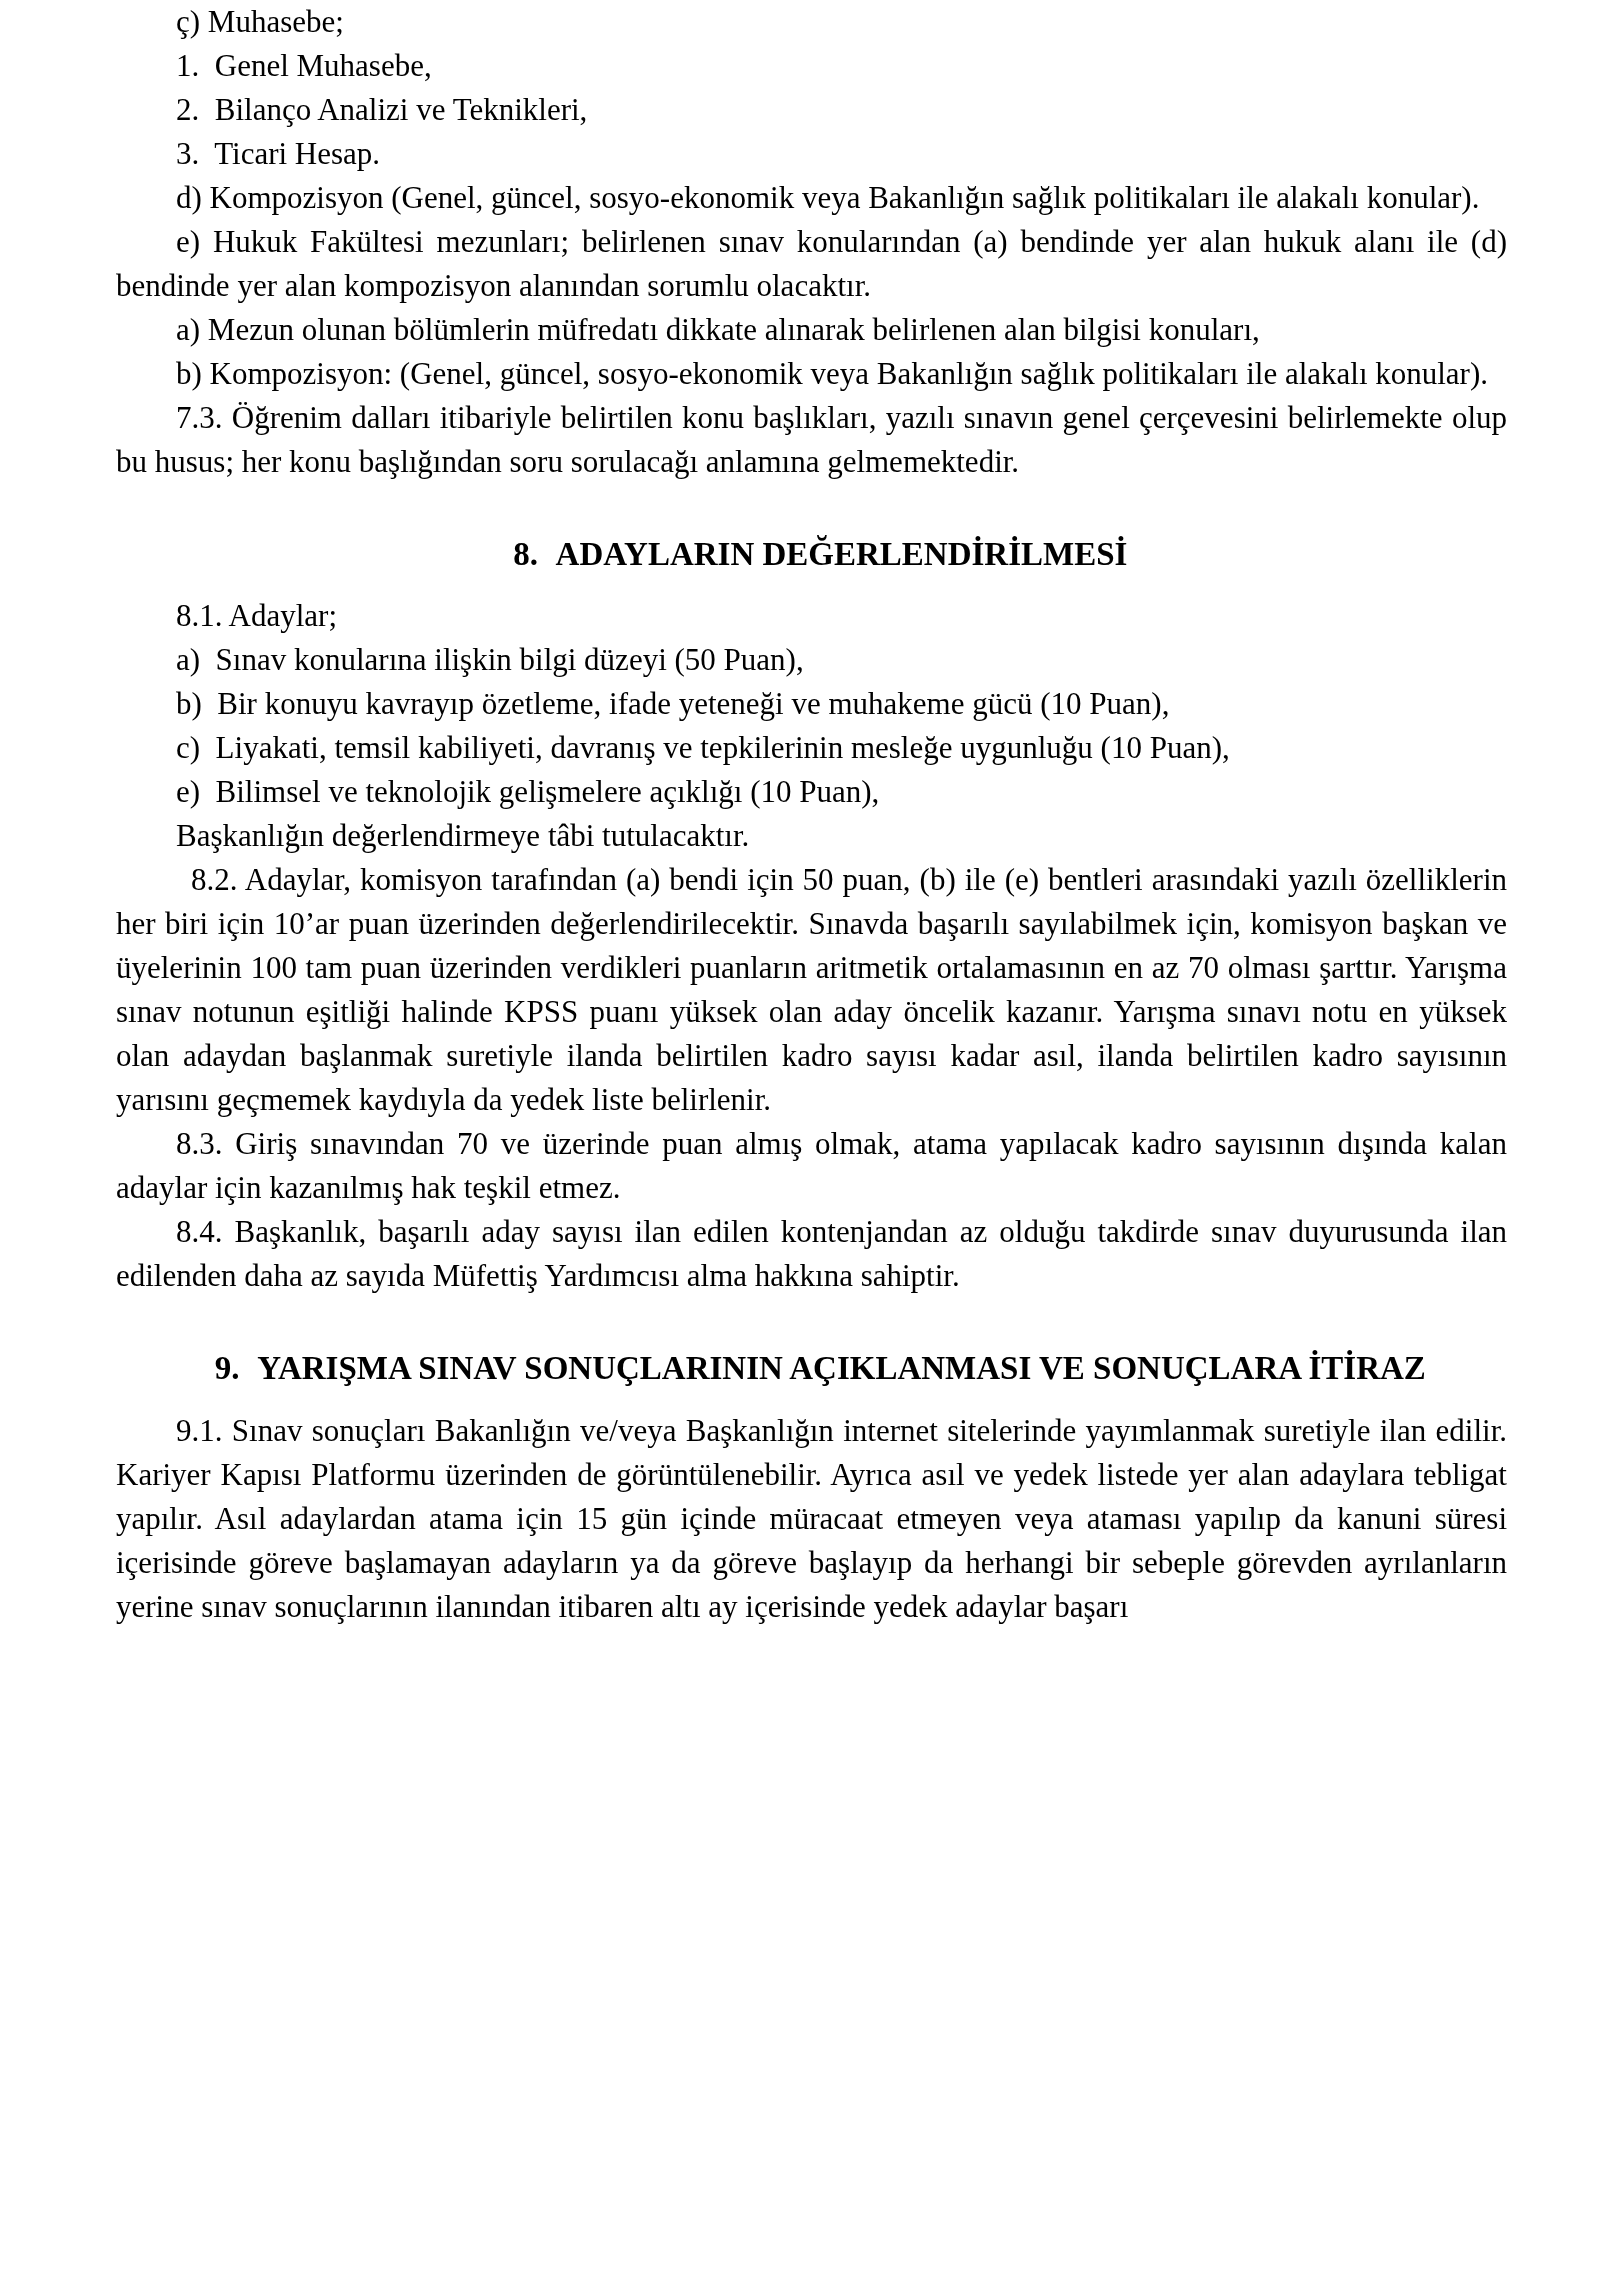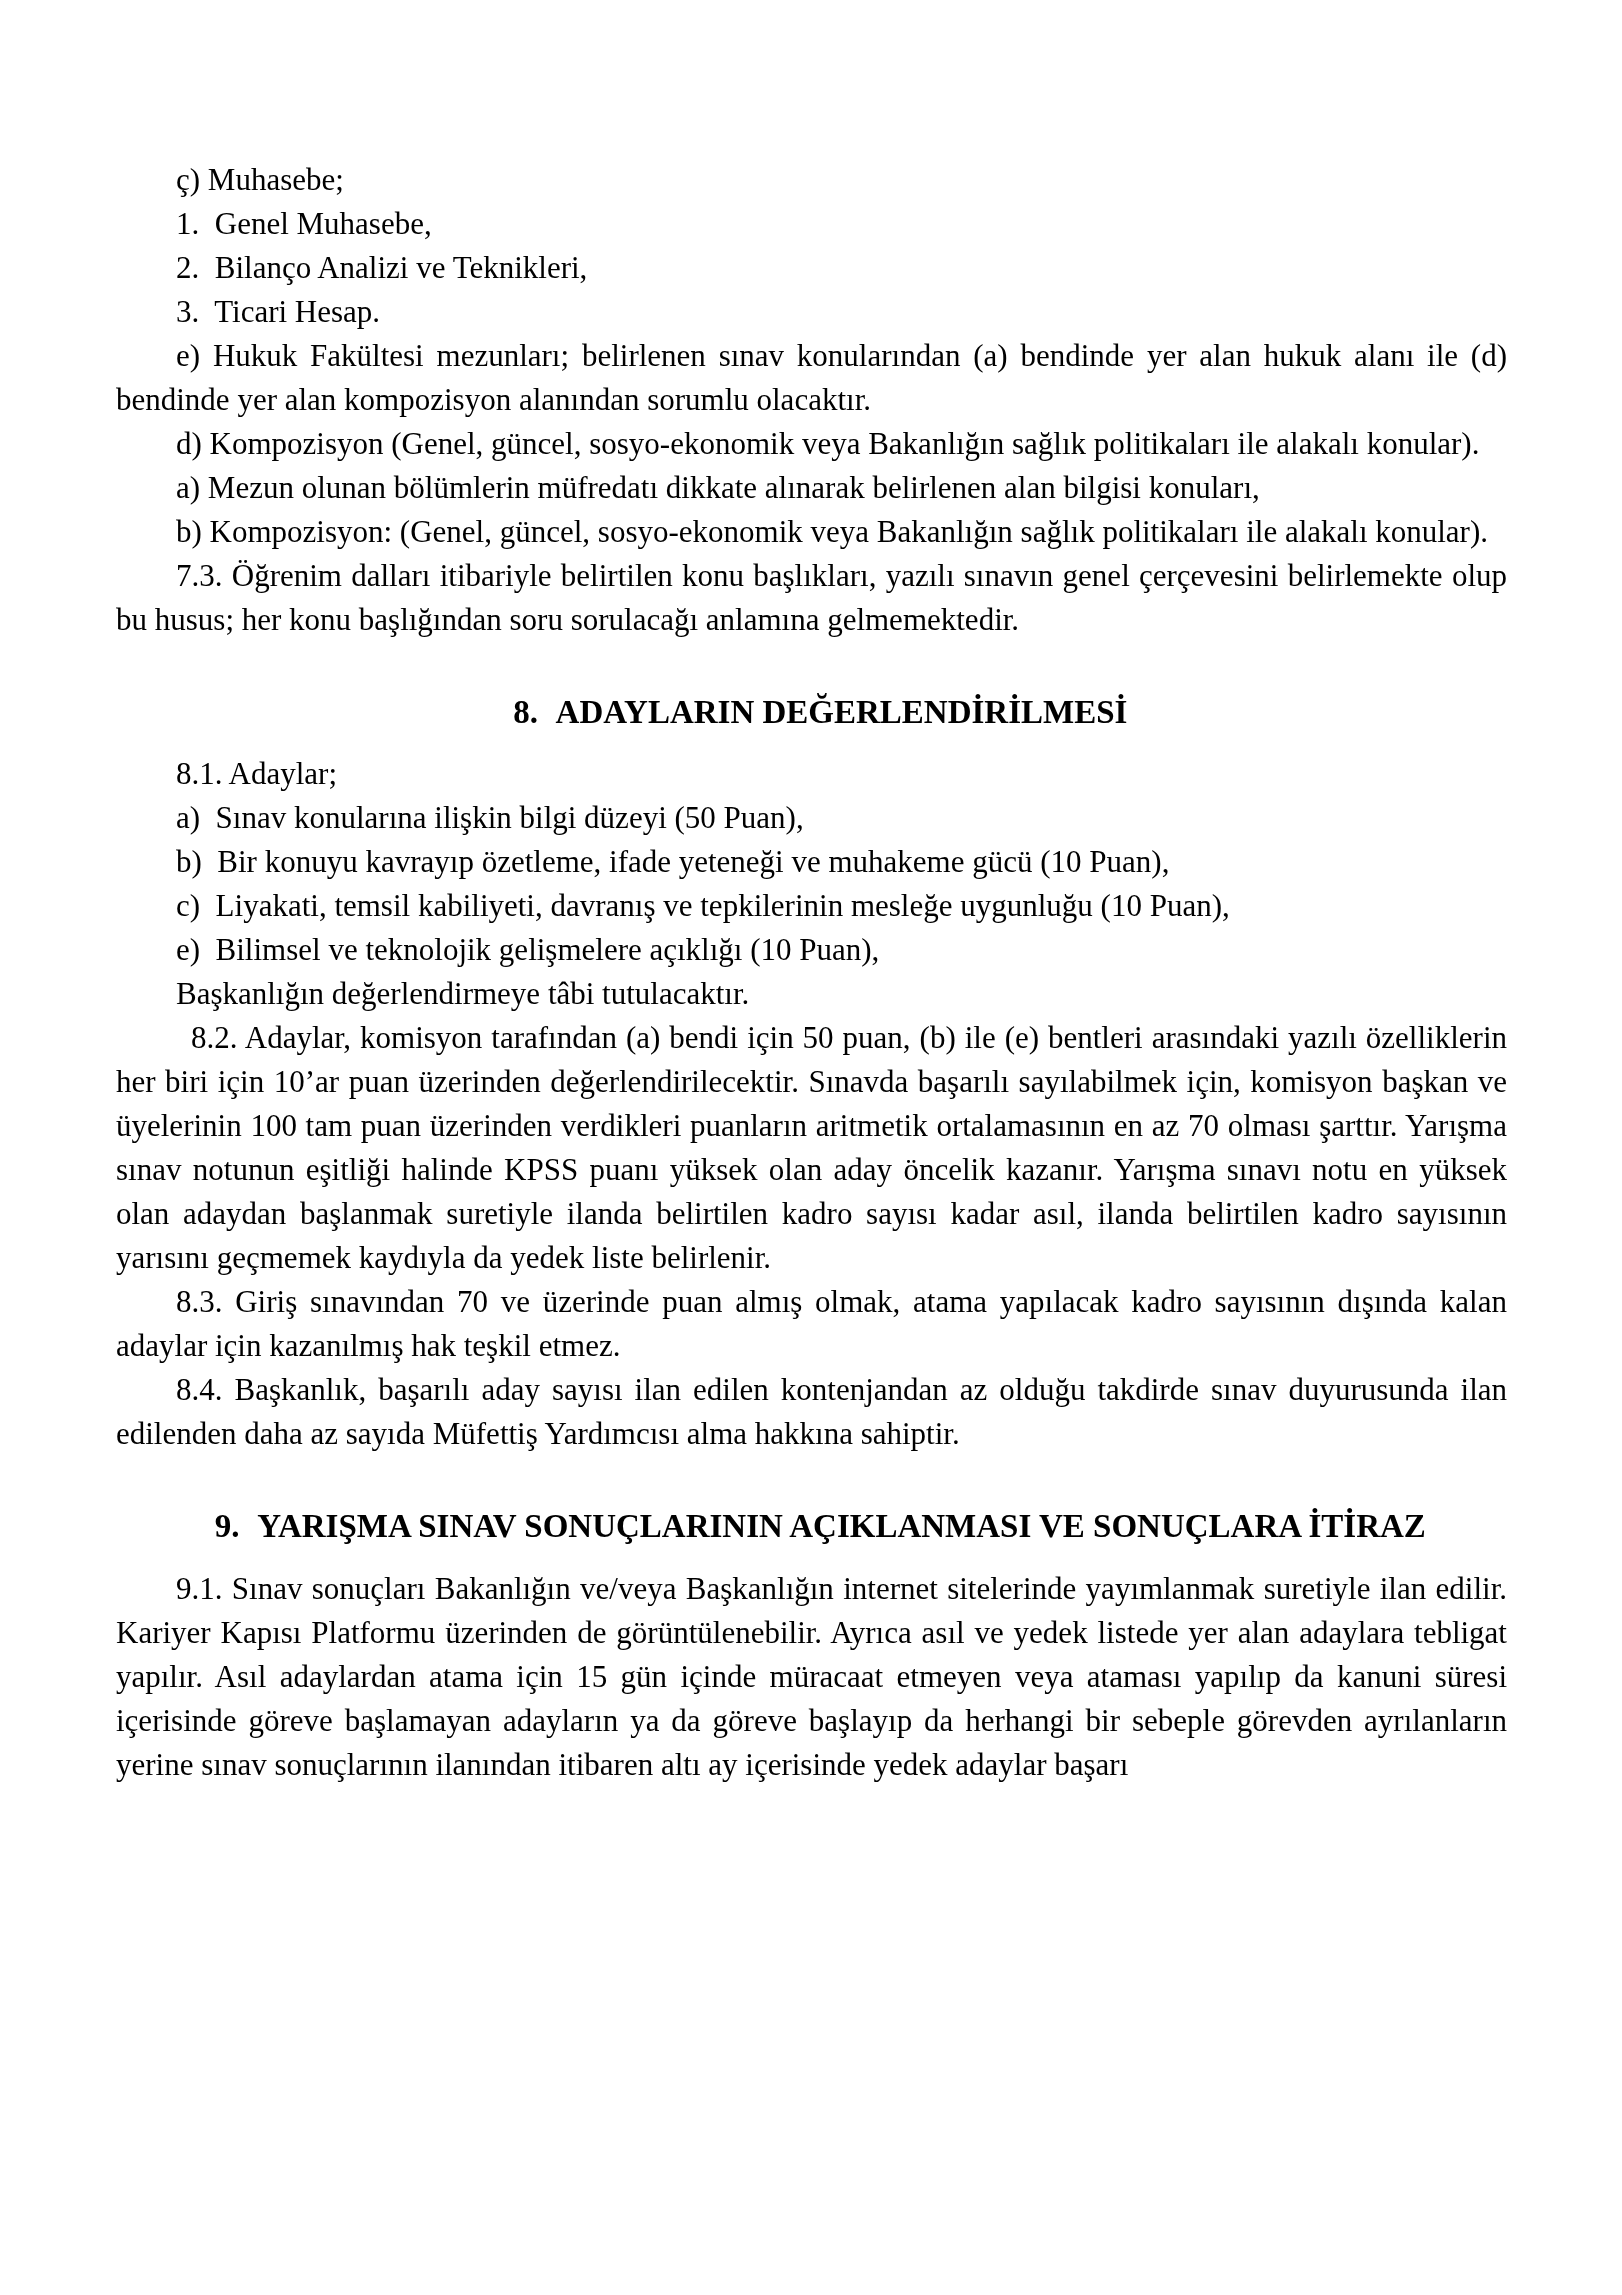--- a/index.html
+++ b/index.html
@@ -11,21 +11,20 @@
     background: #ffffff;
     overflow: hidden;
     font-family: "Liberation Serif", "DejaVu Serif", serif;
     color: #000000;
   }
   .content {
     position: absolute;
     left: 116px;
     top: 0;
     width: 1391px;
-    padding-top: 158px;
     font-size: 31px;
     line-height: 44px;
   }
   .content p { margin: 0; }
   .item {
     text-indent: 60px;
     white-space: pre-wrap;
     text-align: left;
   }
   .para {
@@ -45,22 +44,22 @@
 </style>
 </head>
 <body>
 
 <div class="page">
   <div class="content" id="doc">
       <p class="item">ç) Muhasebe;</p>
       <p class="item">1.  Genel Muhasebe,</p>
       <p class="item">2.  Bilanço Analizi ve Teknikleri,</p>
       <p class="item">3.  Ticari Hesap.</p>
+      <p class="para">d) Kompozisyon (Genel, güncel, sosyo-ekonomik veya Bakanlığın sağlık politikaları ile alakalı konular).</p>
       <p class="para gap">e) Hukuk Fakültesi mezunları; belirlenen sınav konularından (a) bendinde yer alan hukuk alanı ile (d) bendinde yer alan kompozisyon alanından sorumlu olacaktır.</p>
-      <p class="para">d) Kompozisyon (Genel, güncel, sosyo-ekonomik veya Bakanlığın sağlık politikaları ile alakalı konular).</p>
       <p class="item">a) Mezun olunan bölümlerin müfredatı dikkate alınarak belirlenen alan bilgisi konuları,</p>
       <p class="para">b) Kompozisyon: (Genel, güncel, sosyo-ekonomik veya Bakanlığın sağlık politikaları ile alakalı konular).</p>
       <p class="para gap">7.3. Öğrenim dalları itibariyle belirtilen konu başlıkları, yazılı sınavın genel çerçevesini belirlemekte olup bu husus; her konu başlığından soru sorulacağı anlamına gelmemektedir.</p>
       <h2 class="heading"><span class="h-num">8.</span><span>ADAYLARIN DEĞERLENDİRİLMESİ</span></h2>
       <p class="item">8.1. Adaylar;</p>
       <p class="item">a)  Sınav konularına ilişkin bilgi düzeyi (50 Puan),</p>
       <p class="item">b)  Bir konuyu kavrayıp özetleme, ifade yeteneği ve muhakeme gücü (10 Puan),</p>
       <p class="item">c)  Liyakati, temsil kabiliyeti, davranış ve tepkilerinin mesleğe uygunluğu (10 Puan),</p>
       <p class="item">e)  Bilimsel ve teknolojik gelişmelere açıklığı (10 Puan),</p>
       <p class="item">Başkanlığın değerlendirmeye tâbi tutulacaktır.</p>

